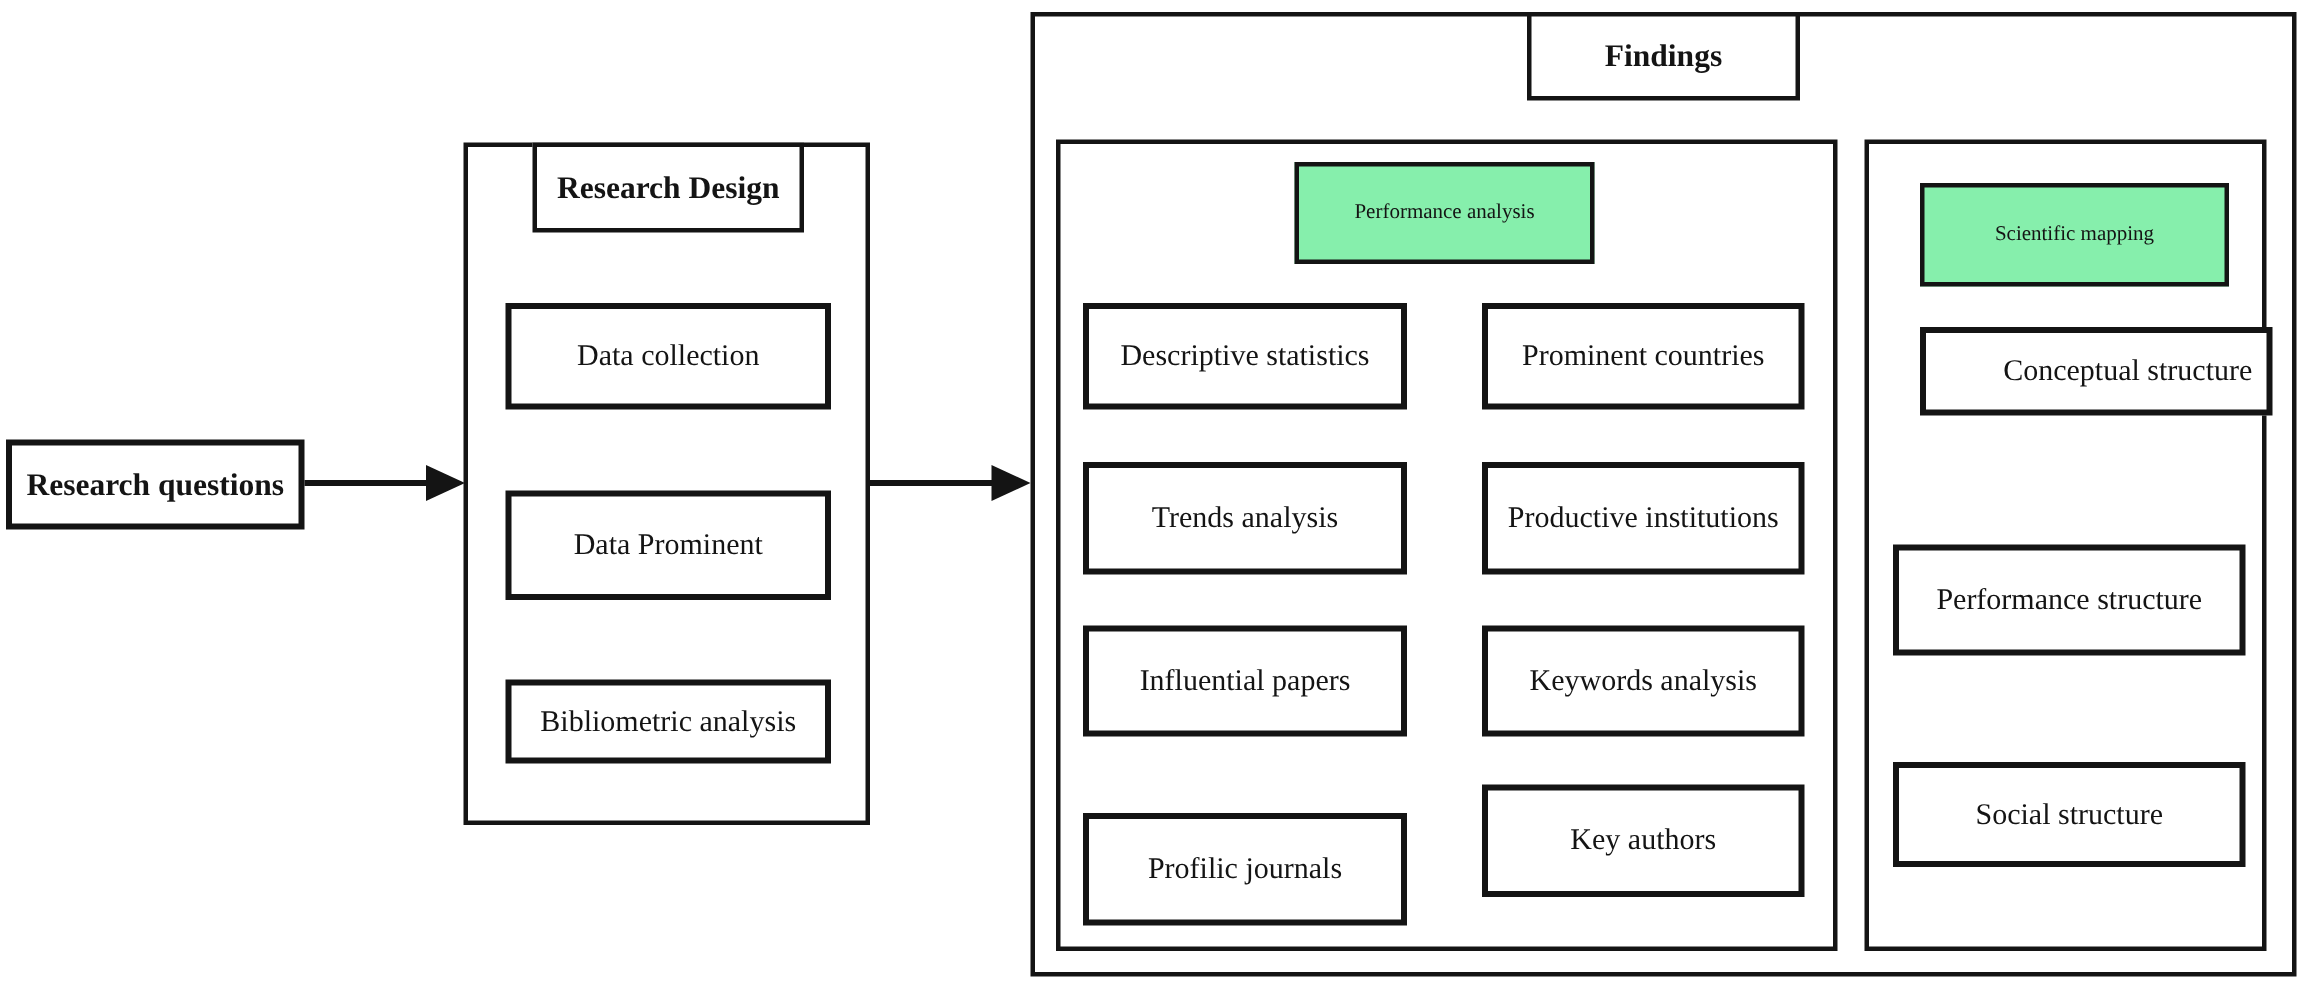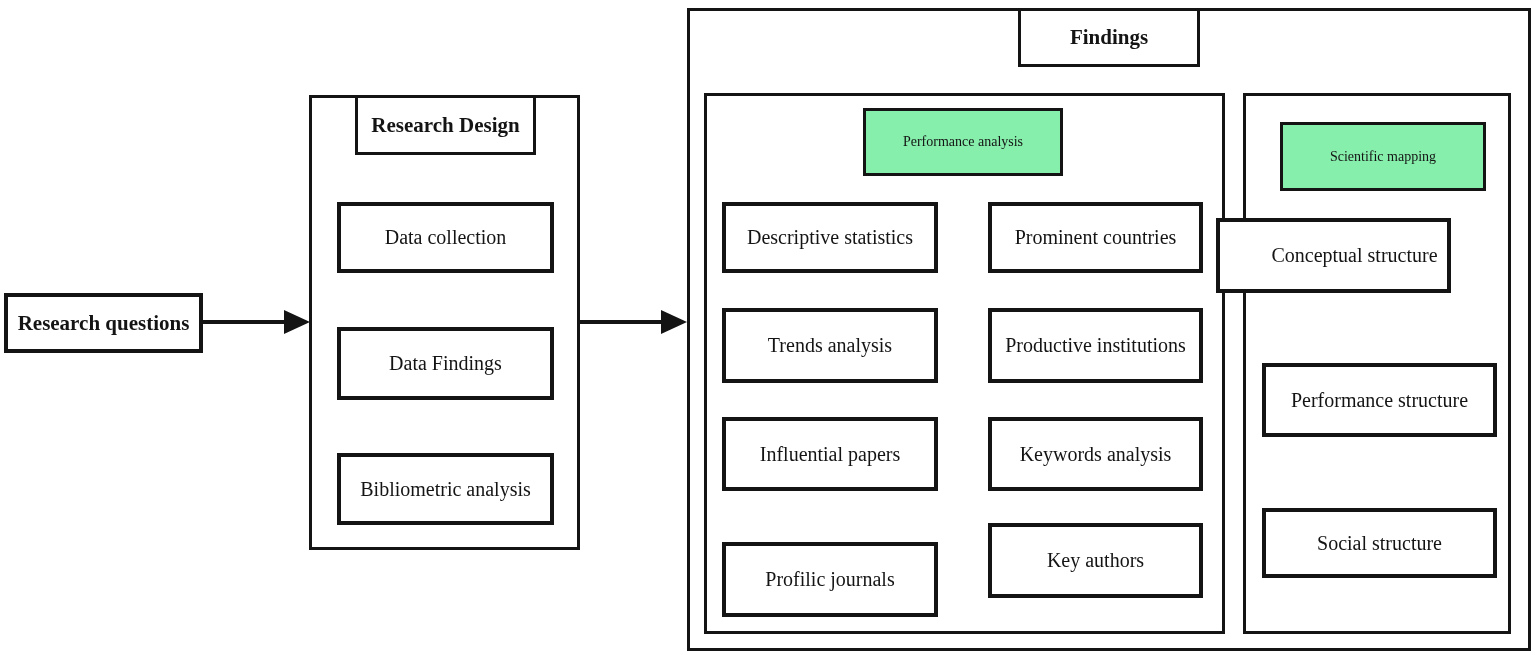--- a/index.html
+++ b/index.html
@@ -99,22 +99,22 @@
 <div class="canvas">
 
   <div class="startbox" style="left:4px; top:293px; width:199px; height:60px;">Research questions</div>
 
   <div class="arrow-line" style="left:203px; top:320px; width:82px;"></div>
   <div class="arrow-head" style="left:284px; top:310px;"></div>
 
   <div class="container" style="left:309px; top:95px; width:271px; height:455px;"></div>
   <div class="titlebox" style="left:355px; top:95px; width:181px; height:60px;">Research Design</div>
   <div class="itembox" style="left:337px; top:202px; width:217px; height:71px;">Data collection</div>
-  <div class="itembox" style="left:337px; top:327px; width:217px; height:73px;">Data Findings</div>
-  <div class="itembox" style="left:337px; top:453px; width:217px; height:72px;">Bibliometric analysis</div>
+  <div class="itembox" style="left:337px; top:327px; width:217px; height:73px;">Data Prominent</div>
+  <div class="itembox" style="left:337px; top:453px; width:217px; height:56px;">Bibliometric analysis</div>
 
   <div class="arrow-line" style="left:580px; top:320px; width:82px;"></div>
   <div class="arrow-head" style="left:661px; top:310px;"></div>
 
   <div class="container" style="left:687px; top:8px; width:844px; height:643px;"></div>
   <div class="titlebox" style="left:1018px; top:8px; width:182px; height:59px;">Findings</div>
 
   <div class="panel" style="left:704px; top:93px; width:521px; height:541px;"></div>
   <div class="headerbox" style="left:863px; top:108px; width:200px; height:68px;">Performance analysis</div>
 
@@ -124,17 +124,17 @@
   <div class="itembox" style="left:722px; top:542px; width:216px; height:75px;">Profilic journals</div>
 
   <div class="itembox" style="left:988px; top:202px; width:215px; height:71px;text-align:center;">Prominent countries</div>
   <div class="itembox" style="left:988px; top:308px; width:215px; height:75px;">Productive institutions</div>
   <div class="itembox" style="left:988px; top:417px; width:215px; height:74px;">Keywords analysis</div>
   <div class="itembox" style="left:988px; top:523px; width:215px; height:75px;">Key authors</div>
 
   <div class="panel" style="left:1243px; top:93px; width:268px; height:541px;"></div>
   <div class="headerbox" style="left:1280px; top:122px; width:206px; height:69px;">Scientific mapping</div>
 
-  <div class="itembox" style="left:1216px; top:218px; width:235px; height:75px;padding-left:42px;">Conceptual structure</div>
+  <div class="itembox" style="left:1280px; top:218px; width:235px; height:59px;padding-left:42px;">Conceptual structure</div>
   <div class="itembox" style="left:1262px; top:363px; width:235px; height:74px;">Performance structure</div>
   <div class="itembox" style="left:1262px; top:508px; width:235px; height:70px;">Social structure</div>
 
 </div>
 
 </body></html>

